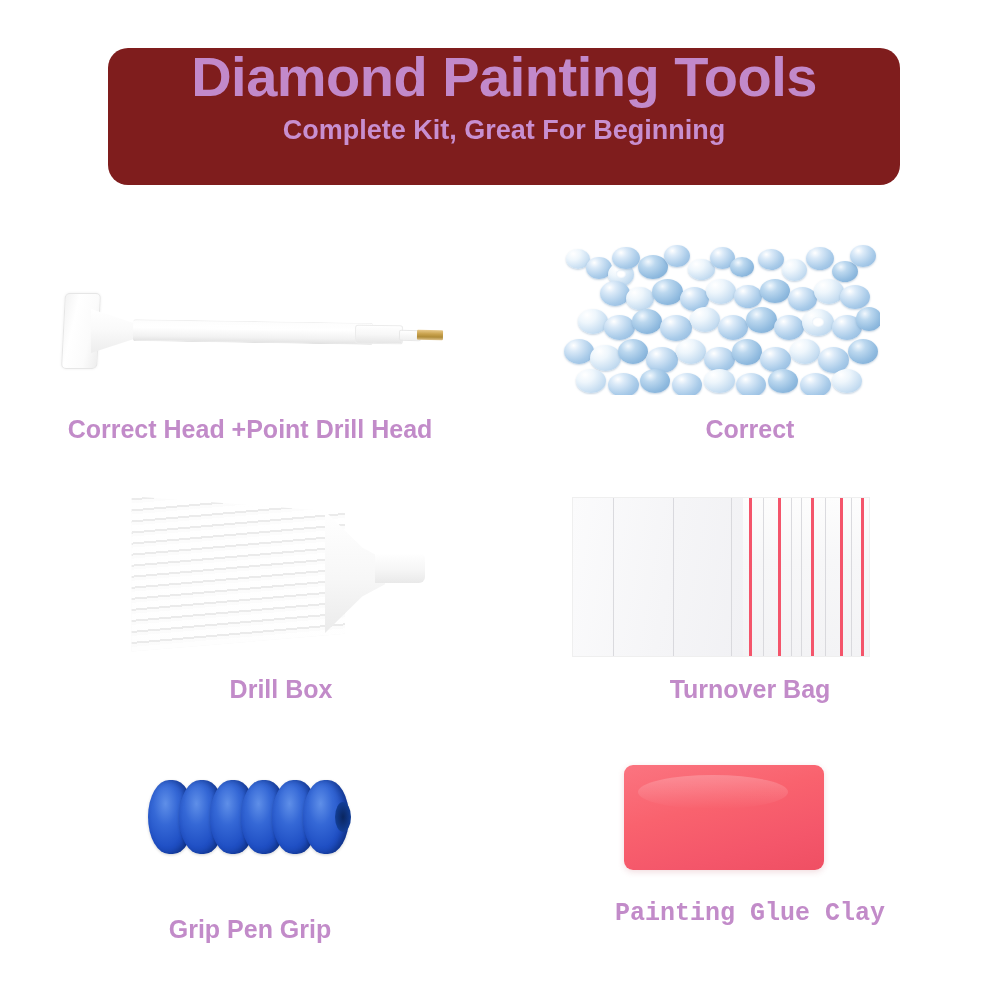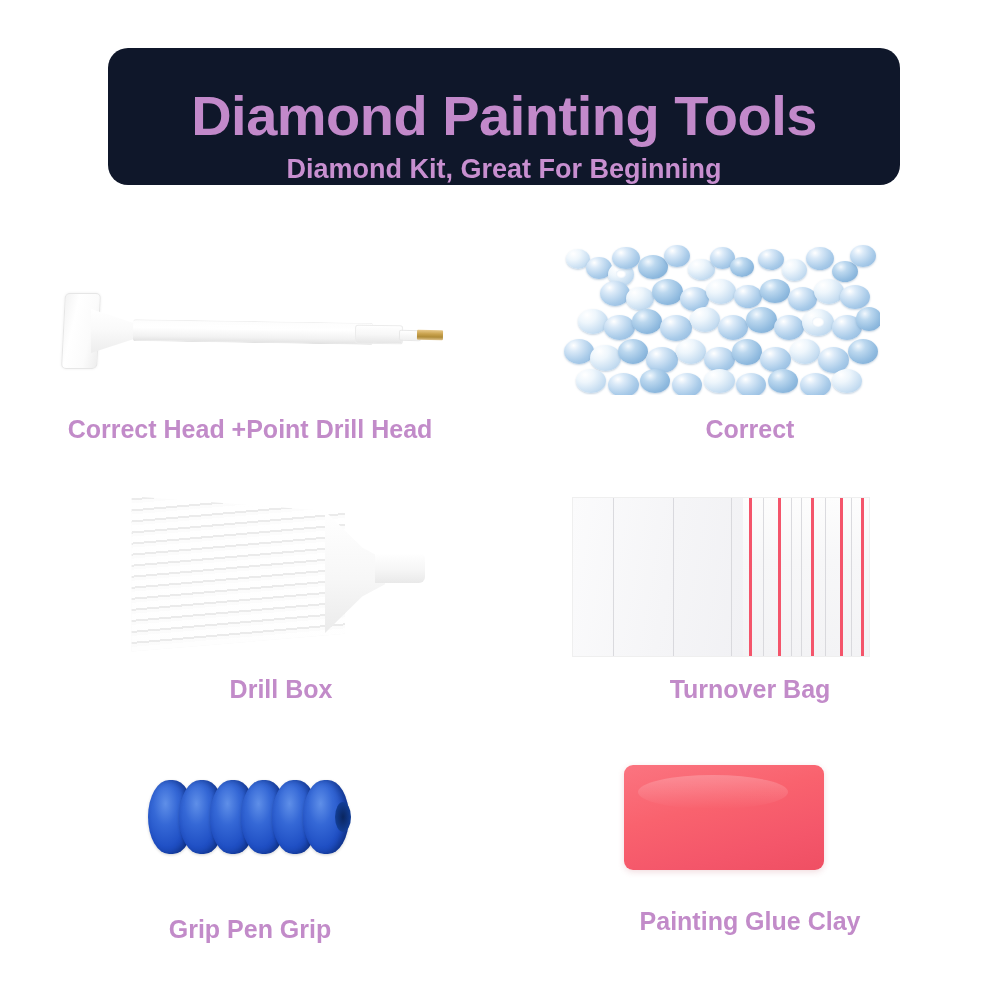--- a/index.html
+++ b/index.html
@@ -8,24 +8,24 @@
     background: #ffffff;
     font-family: "Liberation Sans", sans-serif;
     overflow: hidden;
   }
   .page { position: relative; width: 1000px; height: 1000px; background: #ffffff; }
 
   
   .header-banner {
     position: absolute; left: 108px; top: 48px;
     width: 792px; height: 137px;
-    background: #0f172a;
+    background: #7f1d1d;
     border-radius: 20px;
     display: flex; flex-direction: column;
-    align-items: center; justify-content: flex-end;
+    align-items: center; justify-content: flex-start;
   }
   .header-title {
     font-size: 56px; font-weight: bold; color: #c289ca;
     letter-spacing: -0.5px; line-height: 1.05;
     white-space: nowrap;
   }
   .header-subtitle {
     font-size: 27px; font-weight: bold; color: #c88fd0;
     margin-top: 8px; white-space: nowrap;
   }
@@ -184,21 +184,21 @@
     background: linear-gradient(180deg,rgba(255,255,255,0.22),rgba(255,255,255,0));
   }
 </style>
 </head>
 <body>
 
 <div class="page">
 
   <div class="header-banner">
     <div class="header-title">Diamond Painting Tools</div>
-    <div class="header-subtitle">Diamond Kit, Great For Beginning</div>
+    <div class="header-subtitle">Complete Kit, Great For Beginning</div>
   </div>
 
   <div class="cell c1">
     <div class="pen-wrap">
       <div class="pen-blade"></div>
       <div class="pen-neck"></div>
       <div class="pen-barrel"></div>
       <div class="pen-barrel-sheen"></div>
       <div class="pen-collar"></div>
       <div class="pen-ferrule"></div>
@@ -314,16 +314,16 @@
         <div class="grip-hole"></div>
       </div>
     </div>
     <div class="cell-label" style="top:180px;">Grip Pen Grip</div>
   </div>
 
   <div class="cell c6">
     <div class="clay">
       <div class="clay-sheen"></div>
     </div>
-    <div class="cell-label" style="top:172px;">Painting Glue Clay</div>
+    <div class="cell-label" style="top:164px;font-family:Liberation Mono, monospace;">Painting Glue Clay</div>
   </div>
 
 </div>
 
 </body></html>

